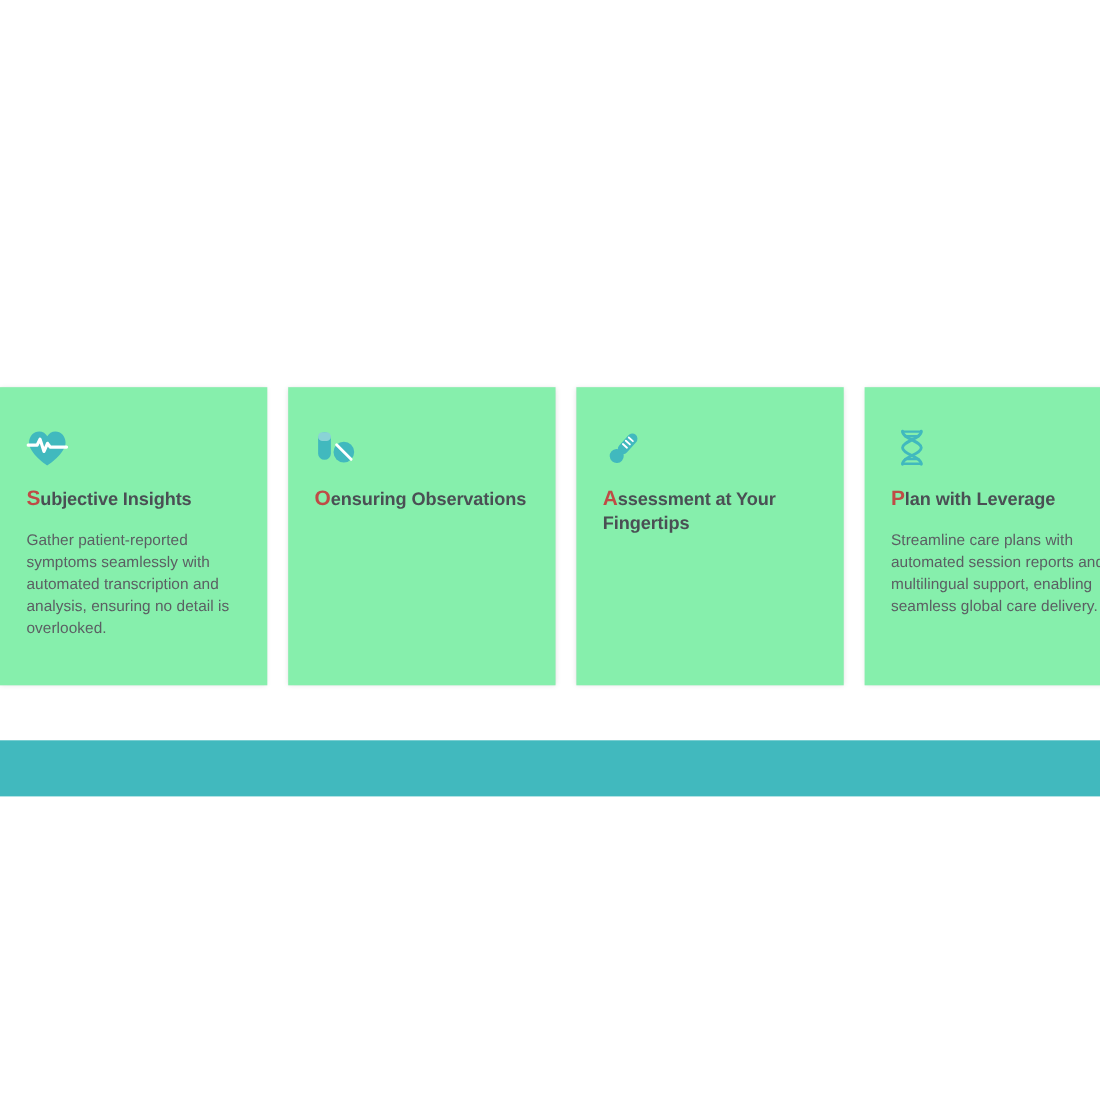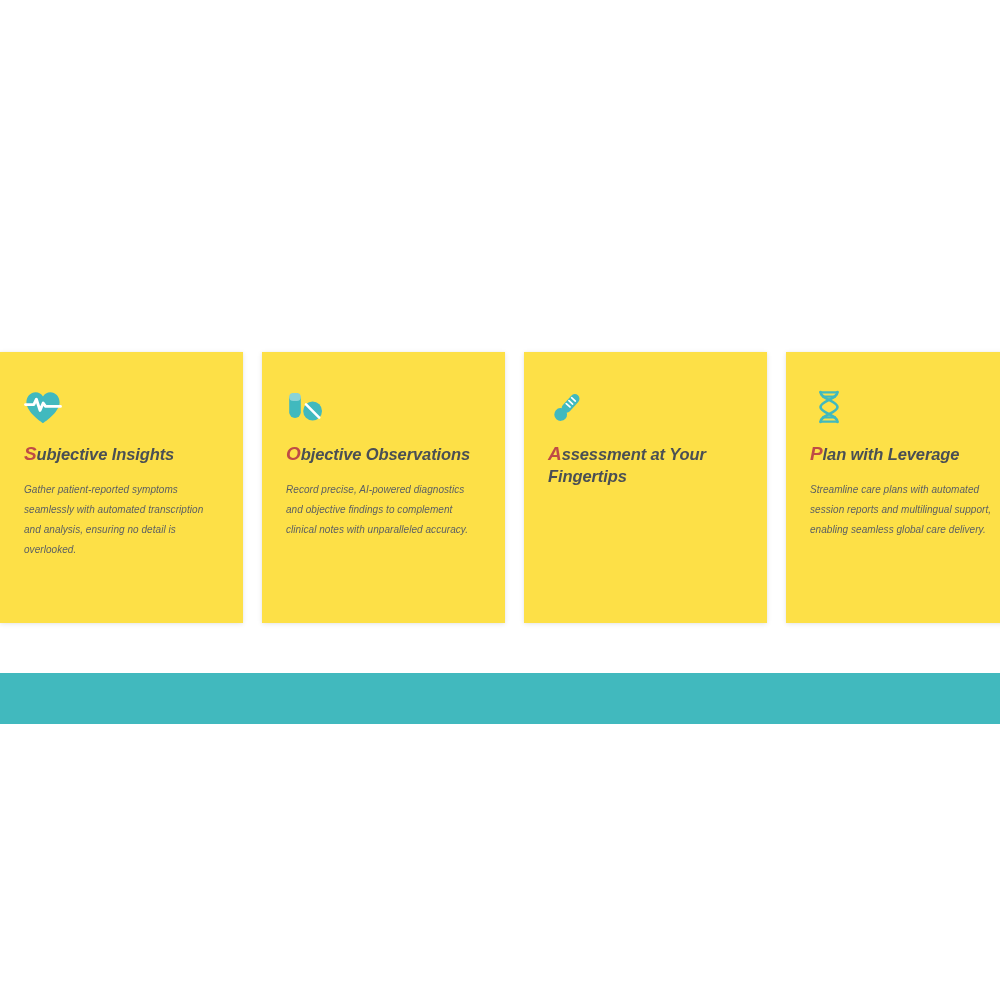--- a/index.html
+++ b/index.html
@@ -28,26 +28,25 @@
     height: 271px;
     display: flex;
     align-items: stretch;
     gap: 19px;
     
   }
 
   .card {
     flex: 0 0 243px;
     width: 243px;
-    background: #fde047;
+    background: #86efac;
     box-shadow: 0 1px 5px rgba(0,0,0,0.10), 0 0 1px rgba(0,0,0,0.06);
     box-sizing: border-box;
     padding: 38px 24px 30px 24px;
     position: relative;
-    font-style: italic;
   }
 
   .card-icon {
     width: 38px;
     height: 34px;
     display: block;
     margin-bottom: 18px;
   }
   .card-icon svg { display: block; }
 
@@ -59,21 +58,21 @@
     letter-spacing: -0.1px;
     margin: 0 0 14px 0;
   }
   .card-title .accent {
     color: #bf4b46;
     font-size: 19px;
     font-weight: bold;
   }
 
   .card-desc {
-    font-size: 10px;
+    font-size: 14px;
     color: #5b5f63;
     line-height: 20px;
     margin: 0;
     letter-spacing: 0.05px;
   }
 
   
   .card.two-line-title .card-title { margin-bottom: 5px; }
 
   
@@ -106,22 +105,21 @@
 
     <div class="card">
       <span class="card-icon">
         <svg width="38" height="34" viewBox="0 0 38 34" xmlns="http://www.w3.org/2000/svg">
           <rect x="3.2" y="3.0" width="11.6" height="25.0" rx="5.8" fill="#41b9be"></rect>
           <rect x="3.2" y="3.0" width="11.6" height="8.0" rx="4.0" fill="#8ad3d6"></rect>
           <circle cx="26.6" cy="21.0" r="9.4" fill="#41b9be"></circle>
           <path d="M20.0 14.4 L33.2 27.6" stroke="#ffffff" stroke-width="2.6" stroke-linecap="round"></path>
         </svg>
       </span>
-      <h3 class="card-title"><span class="accent">O</span><span>bjective Observations</span></h3>
-      <p class="card-desc">Record precise, AI-powered diagnostics and objective findings to complement clinical notes with unparalleled accuracy.</p>
+      <h3 class="card-title"><span class="accent">O</span><span>ensuring Observations</span></h3>
     </div>
 
     <div class="card two-line-title">
       <span class="card-icon">
         <svg width="38" height="34" viewBox="0 0 38 34" xmlns="http://www.w3.org/2000/svg">
           <g transform="rotate(42 19 17)">
             <rect x="14.6" y="1.0" width="9.4" height="22.0" rx="4.7" fill="#41b9be"></rect>
             <circle cx="19.3" cy="26.8" r="6.4" fill="#41b9be"></circle>
             <rect x="17.6" y="10.0" width="3.6" height="16.0" fill="#ffffff" opacity="0"></rect>
             <path d="M16.2 7.0 H21.2 M16.2 11.0 H21.2 M16.2 15.0 H21.2" stroke="#ffffff" stroke-width="1.7" stroke-linecap="round"></path>

